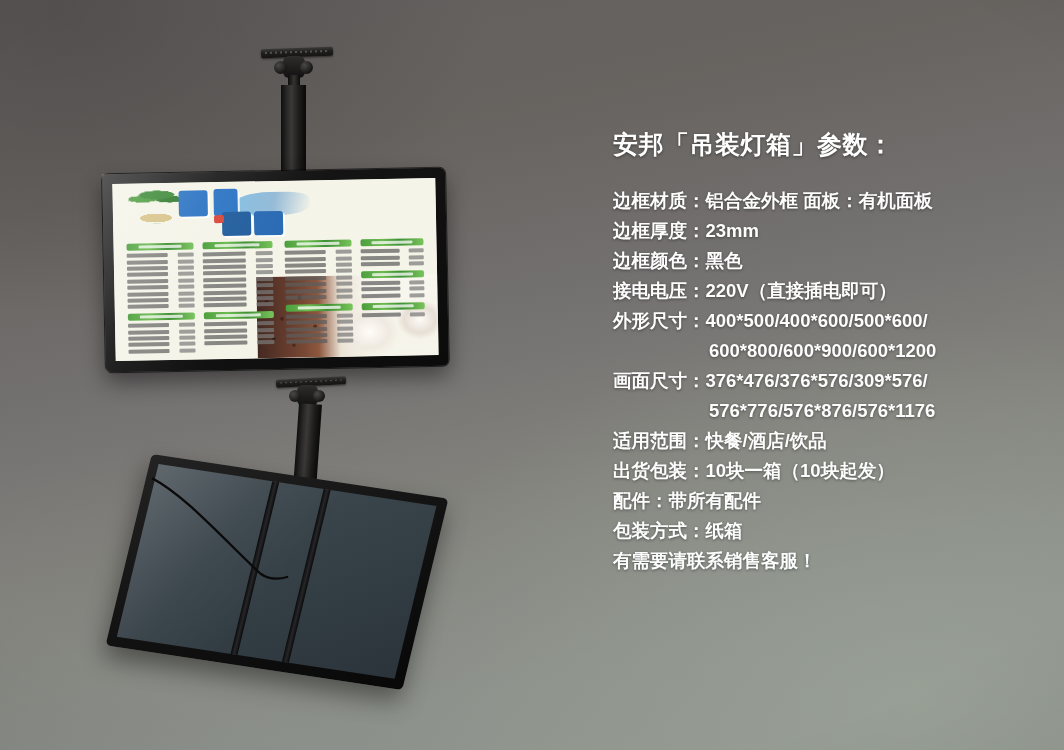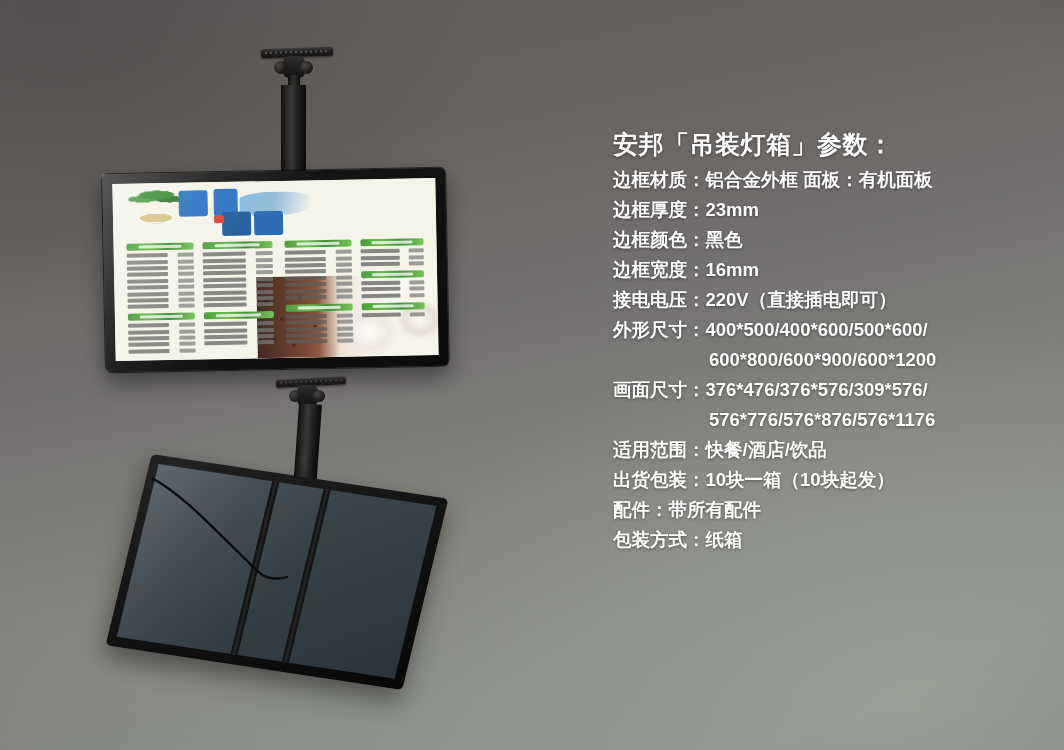--- a/index.html
+++ b/index.html
@@ -131,21 +131,21 @@
   .bp-seam{position:absolute;top:9px;bottom:10px;width:7px;
      background:linear-gradient(90deg,#0a0a0a,#26262a 50%,#0a0a0a);}
   .bp-seam.s1{left:124px;}
   .bp-seam.s2{left:176px;}
   .bp-cable{position:absolute;left:2px;top:2px;width:186px;height:116px;}
   .bp-cable svg{display:block;}
 
   
   #specs{position:absolute;left:613px;top:128px;width:440px;color:#ffffff;}
   .spec-title{font-size:25px;font-weight:bold;letter-spacing:.5px;
-     text-shadow:0 1px 3px rgba(0,0,0,.45);margin-bottom:4px;white-space:nowrap;}
+     text-shadow:0 1px 3px rgba(0,0,0,.45);margin-bottom:25px;white-space:nowrap;}
   .spec-line{font-size:18.5px;font-weight:bold;line-height:30px;white-space:nowrap;
      text-shadow:0 1px 3px rgba(0,0,0,.42);color:#fdfdfd;}
   .spec-line.cont{padding-left:96px;}
 </style>
 </head>
 <body>
 
 <div id="stage">
 
   <div class="bg"></div>
@@ -429,26 +429,26 @@
       </svg>
     </div>
   </div>
 
   <div id="specs">
     <div class="spec-title">安邦「吊装灯箱」参数：</div>
     <div id="spec-lines">
         <div class="spec-line">边框材质：铝合金外框    面板：有机面板</div>
         <div class="spec-line">边框厚度：23mm</div>
         <div class="spec-line">边框颜色：黑色</div>
-        <div class="spec-line">边框宽度：16mm</div>
         <div class="spec-line">接电电压：220V（直接插电即可）</div>
         <div class="spec-line">外形尺寸：400*500/400*600/500*600/</div>
         <div class="spec-line cont">600*800/600*900/600*1200</div>
         <div class="spec-line">画面尺寸：376*476/376*576/309*576/</div>
         <div class="spec-line cont">576*776/576*876/576*1176</div>
         <div class="spec-line">适用范围：快餐/酒店/饮品</div>
         <div class="spec-line">出货包装：10块一箱（10块起发）</div>
         <div class="spec-line">配件：带所有配件</div>
         <div class="spec-line">包装方式：纸箱</div>
+        <div class="spec-line">有需要请联系销售客服！</div>
       </div>
   </div>
 
 </div>
 
 </body></html>

